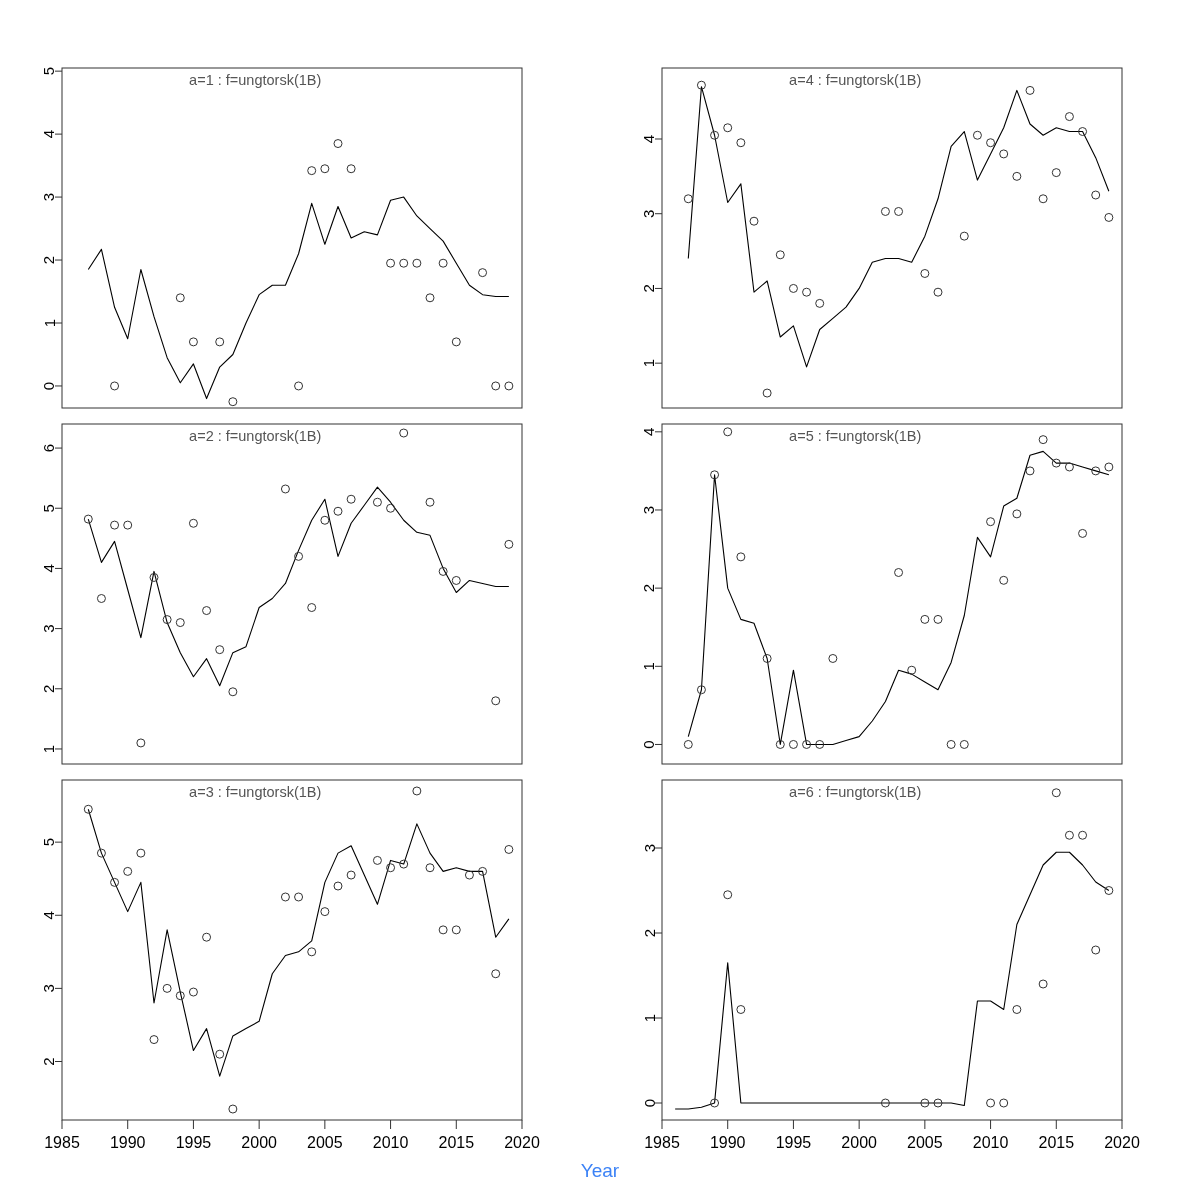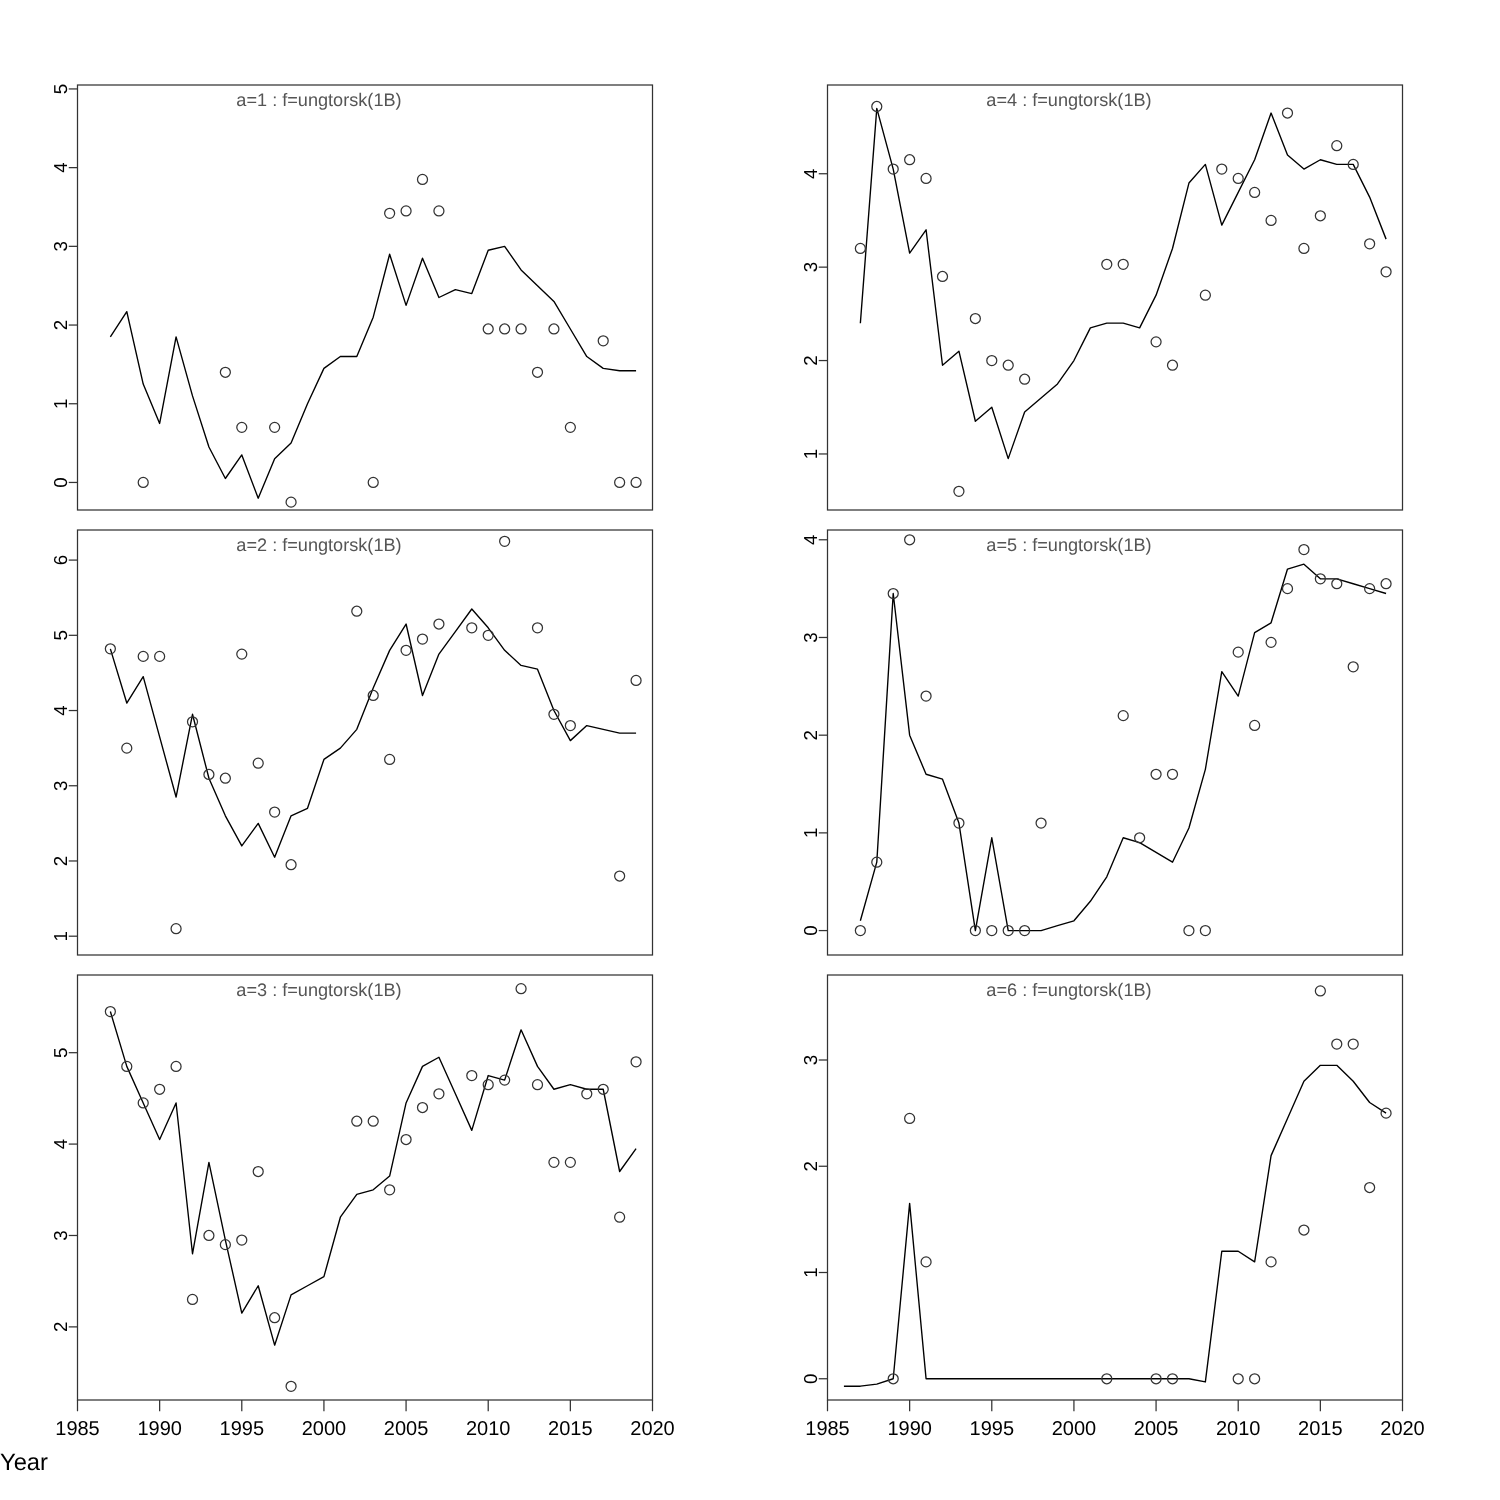--- a/index.html
+++ b/index.html
@@ -23,23 +23,24 @@
   }
   .panel-grid {
     position: absolute;
     left: 0; top: 0;
     width: 1200px;
     height: 1200px;
   }
   .xlabel {
     position: absolute;
     width: 1200px;
+    text-align: center;
     font-size: 19px;
     font-family: "Liberation Sans", sans-serif;
-    color: #000000;
+    color: #3b82f6;
   }
   text {
     font-family: "Liberation Sans", sans-serif;
   }
 </style>
 </head>
 <body>
 
 <div id="figure">
   <div class="panel-grid">

